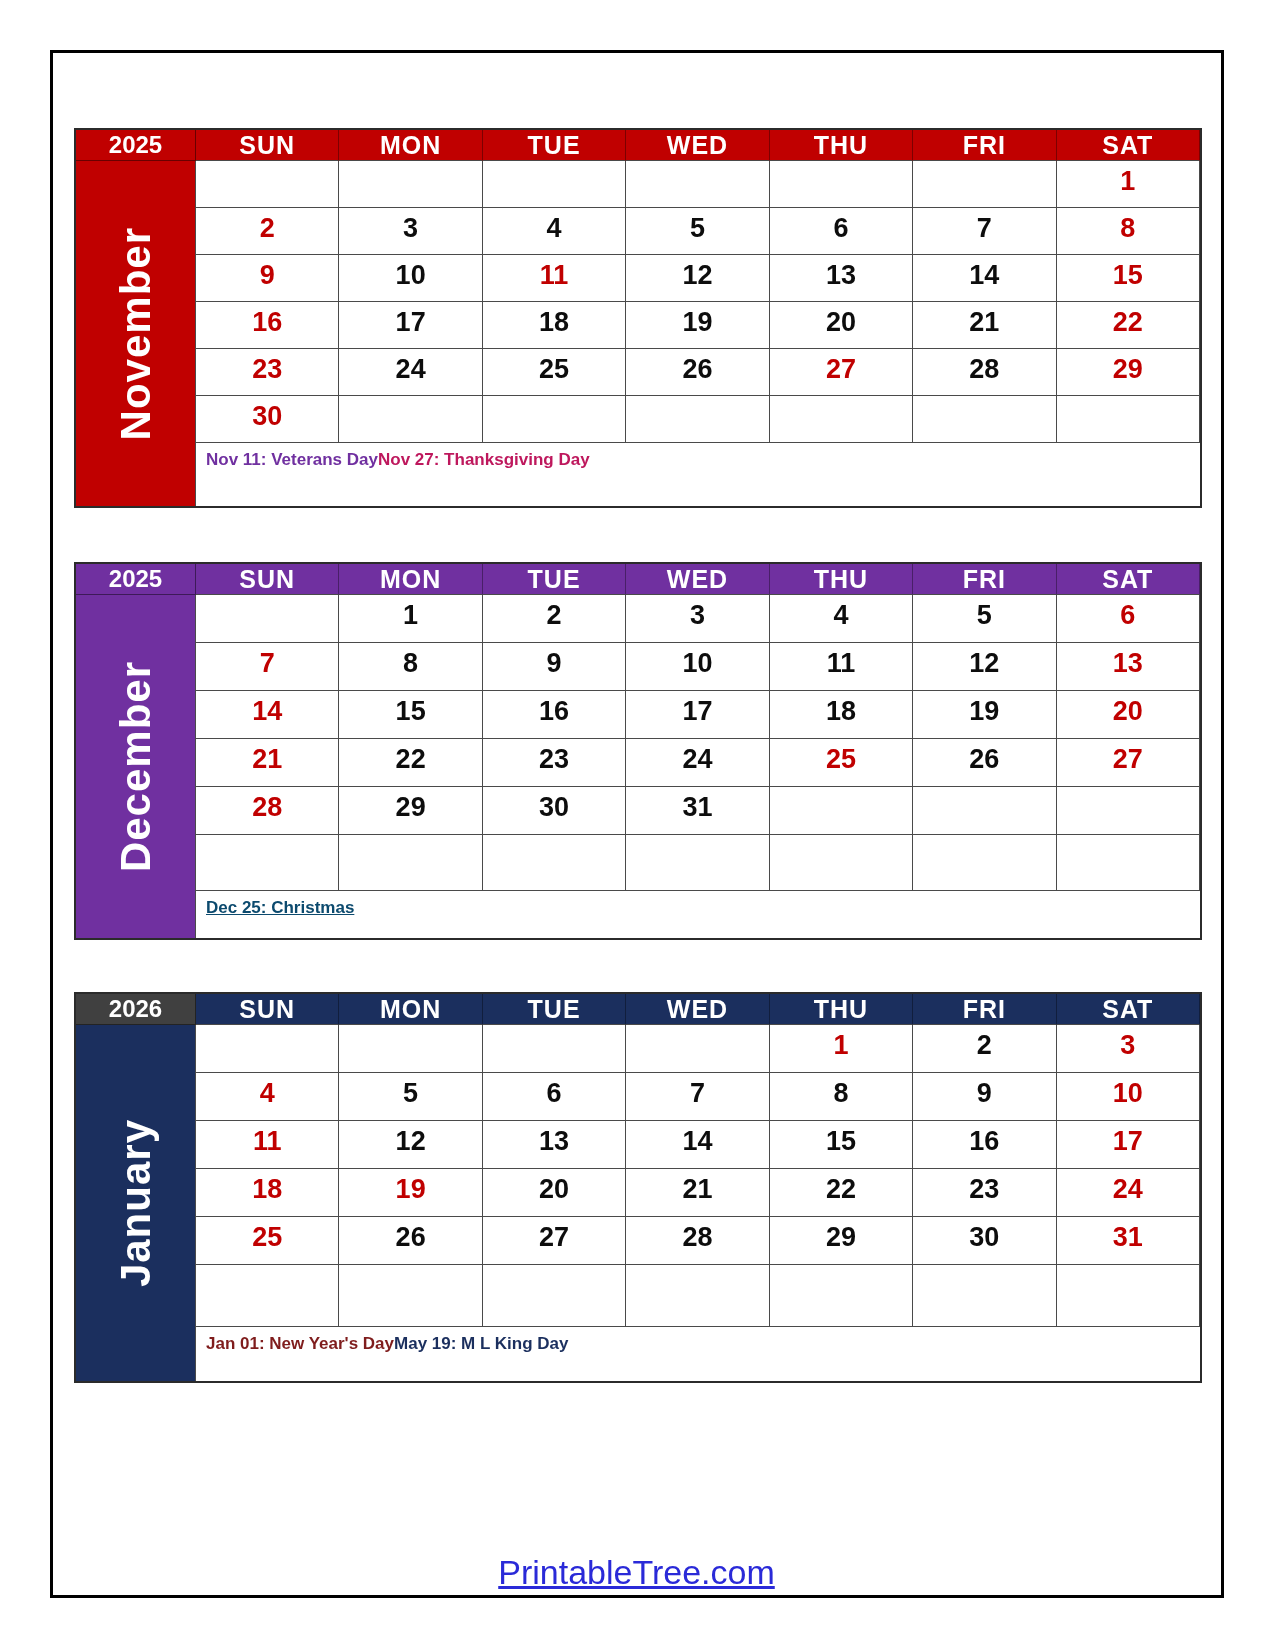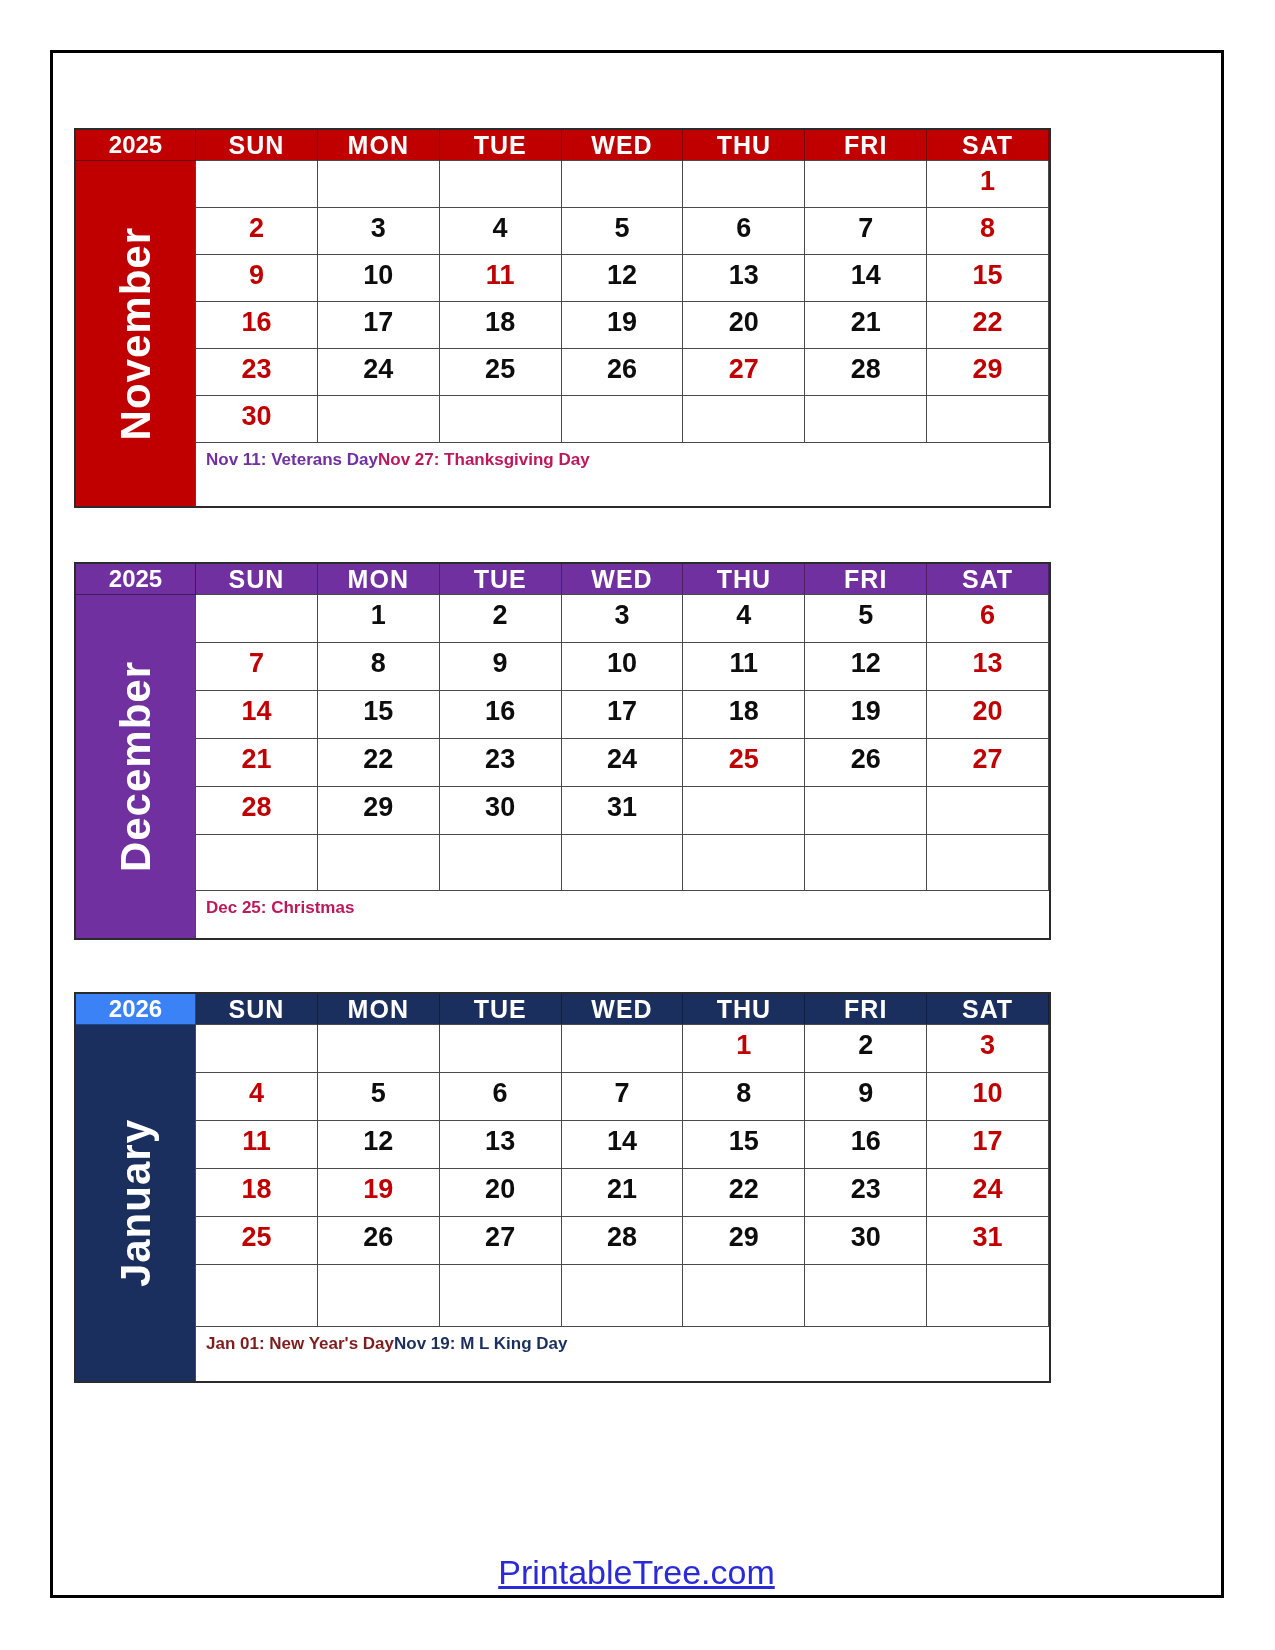--- a/index.html
+++ b/index.html
@@ -11,21 +11,21 @@
     left: 50px; top: 50px;
     width: 1174px; height: 1548px;
     border: 3px solid #000000;
     padding: 75px 22px 0 21px;
   }
 
   .cal-grid {
     display: grid;
     grid-template-columns: 120px repeat(7, 1fr);
     grid-auto-flow: row;
-    width: 977px;
+    width: 1128px;
     border: 2px solid #2b2b2b;
     background: #ffffff;
   }
   .cal-nov { grid-template-rows: 31px repeat(6, 47px) 63px; margin-bottom: 54px; }
   .cal-dec { grid-template-rows: 31px repeat(5, 48px) 56px 47px; margin-bottom: 52px; }
   .cal-jan { grid-template-rows: 31px repeat(5, 48px) 62px 54px; }
 
   .year-cell {
     grid-column: 1; grid-row: 1;
     display: flex; align-items: center; justify-content: center;
@@ -191,26 +191,26 @@
       <div class="day-cell"></div>
       <div class="day-cell"></div>
       <div class="day-cell"></div>
       <div class="day-cell"></div>
       <div class="day-cell"></div>
       <div class="day-cell"></div>
       <div class="day-cell"></div>
       <div class="day-cell"></div>
       <div class="day-cell"></div>
       <div class="footer-cell">
-        <div class="holiday-line" style="color: #be185d;">Dec 25: Christmas</div>
+        <div class="holiday-line" style="color: #0c4a6e; text-decoration: underline;">Dec 25: Christmas</div>
       </div>
   </div>
 
   <div class="cal-grid cal-jan">
-    <div class="year-cell" style="background: #3b82f6;">2026</div>
+    <div class="year-cell" style="background: #404040;">2026</div>
     <div class="dow" style="background: rgb(27, 47, 94);">SUN</div>
     <div class="dow" style="background: rgb(27, 47, 94);">MON</div>
     <div class="dow" style="background: rgb(27, 47, 94);">TUE</div>
     <div class="dow" style="background: rgb(27, 47, 94);">WED</div>
     <div class="dow" style="background: rgb(27, 47, 94);">THU</div>
     <div class="dow" style="background: rgb(27, 47, 94);">FRI</div>
     <div class="dow" style="background: rgb(27, 47, 94);">SAT</div>
     <div class="sidebar" style="background: rgb(27, 47, 94);">
       <span class="sidebar-text">January</span>
     </div>
@@ -251,21 +251,21 @@
       <div class="day-cell red">31</div>
       <div class="day-cell"></div>
       <div class="day-cell"></div>
       <div class="day-cell"></div>
       <div class="day-cell"></div>
       <div class="day-cell"></div>
       <div class="day-cell"></div>
       <div class="day-cell"></div>
       <div class="footer-cell">
         <div class="holiday-line" style="color: #7f1d1d;">Jan 01: New Year's Day</div>
-        <div class="holiday-line" style="color: rgb(27, 47, 94);">Nov 19: M L King Day</div>
+        <div class="holiday-line" style="color: rgb(27, 47, 94);">May 19: M L King Day</div>
       </div>
   </div>
 
   <div class="site-footer">
     <a href="#" style="color: rgb(42, 42, 216);">PrintableTree.com</a>
   </div>
 
 </div>
 
 </body></html>

